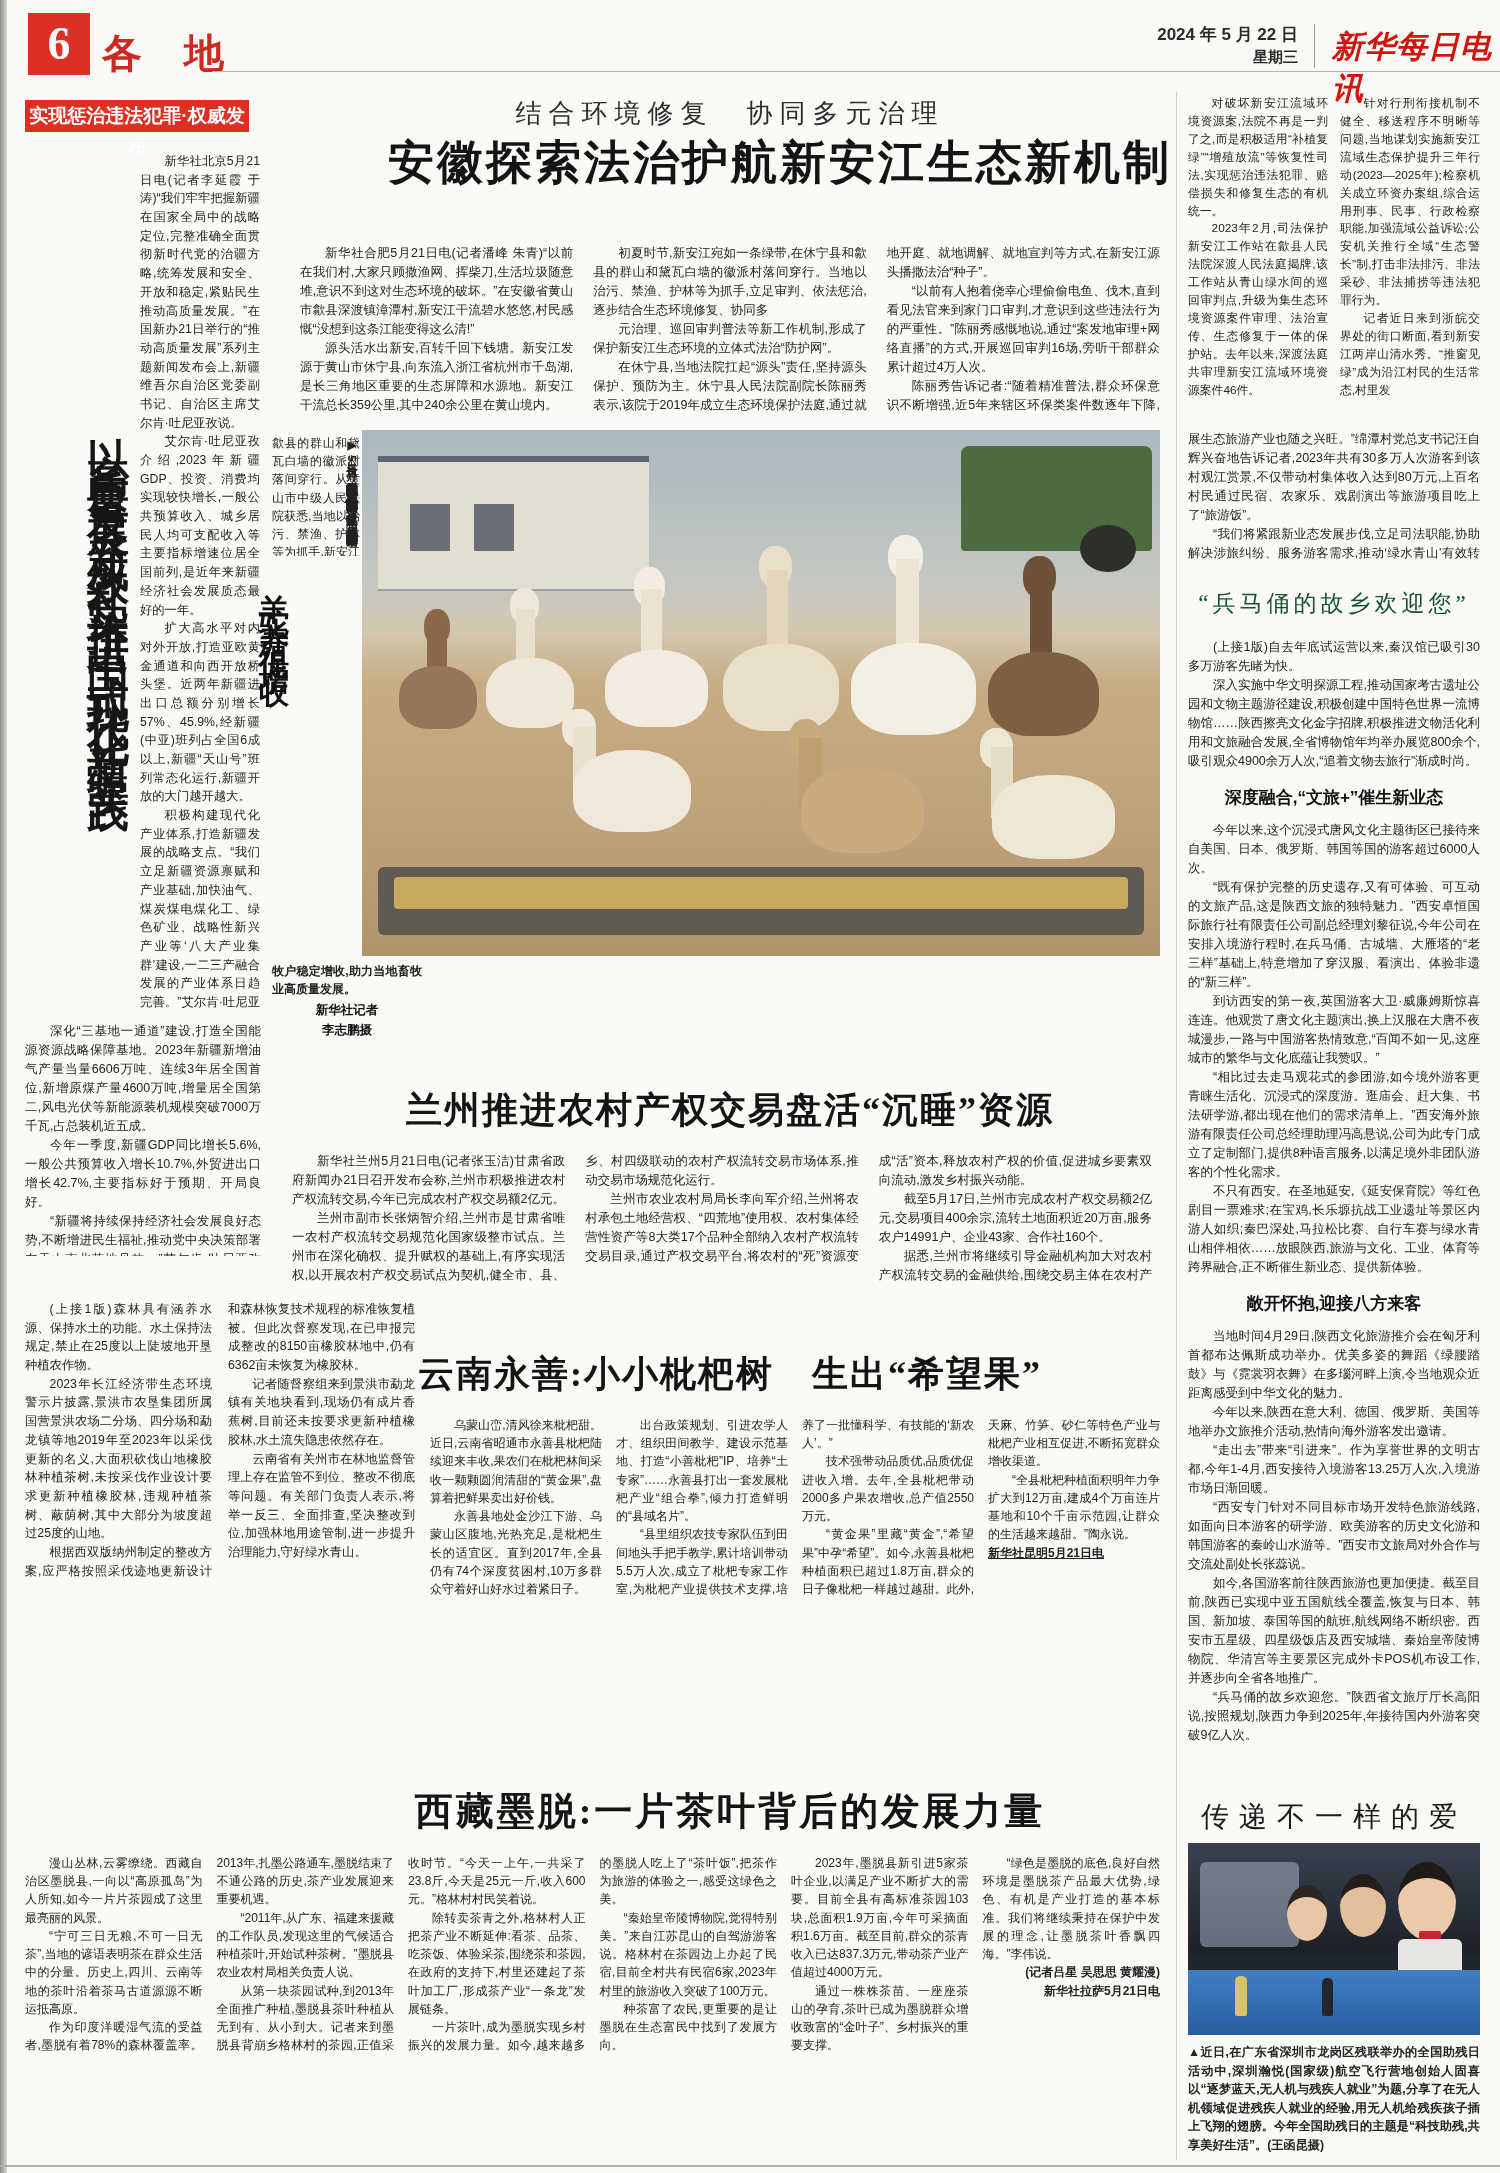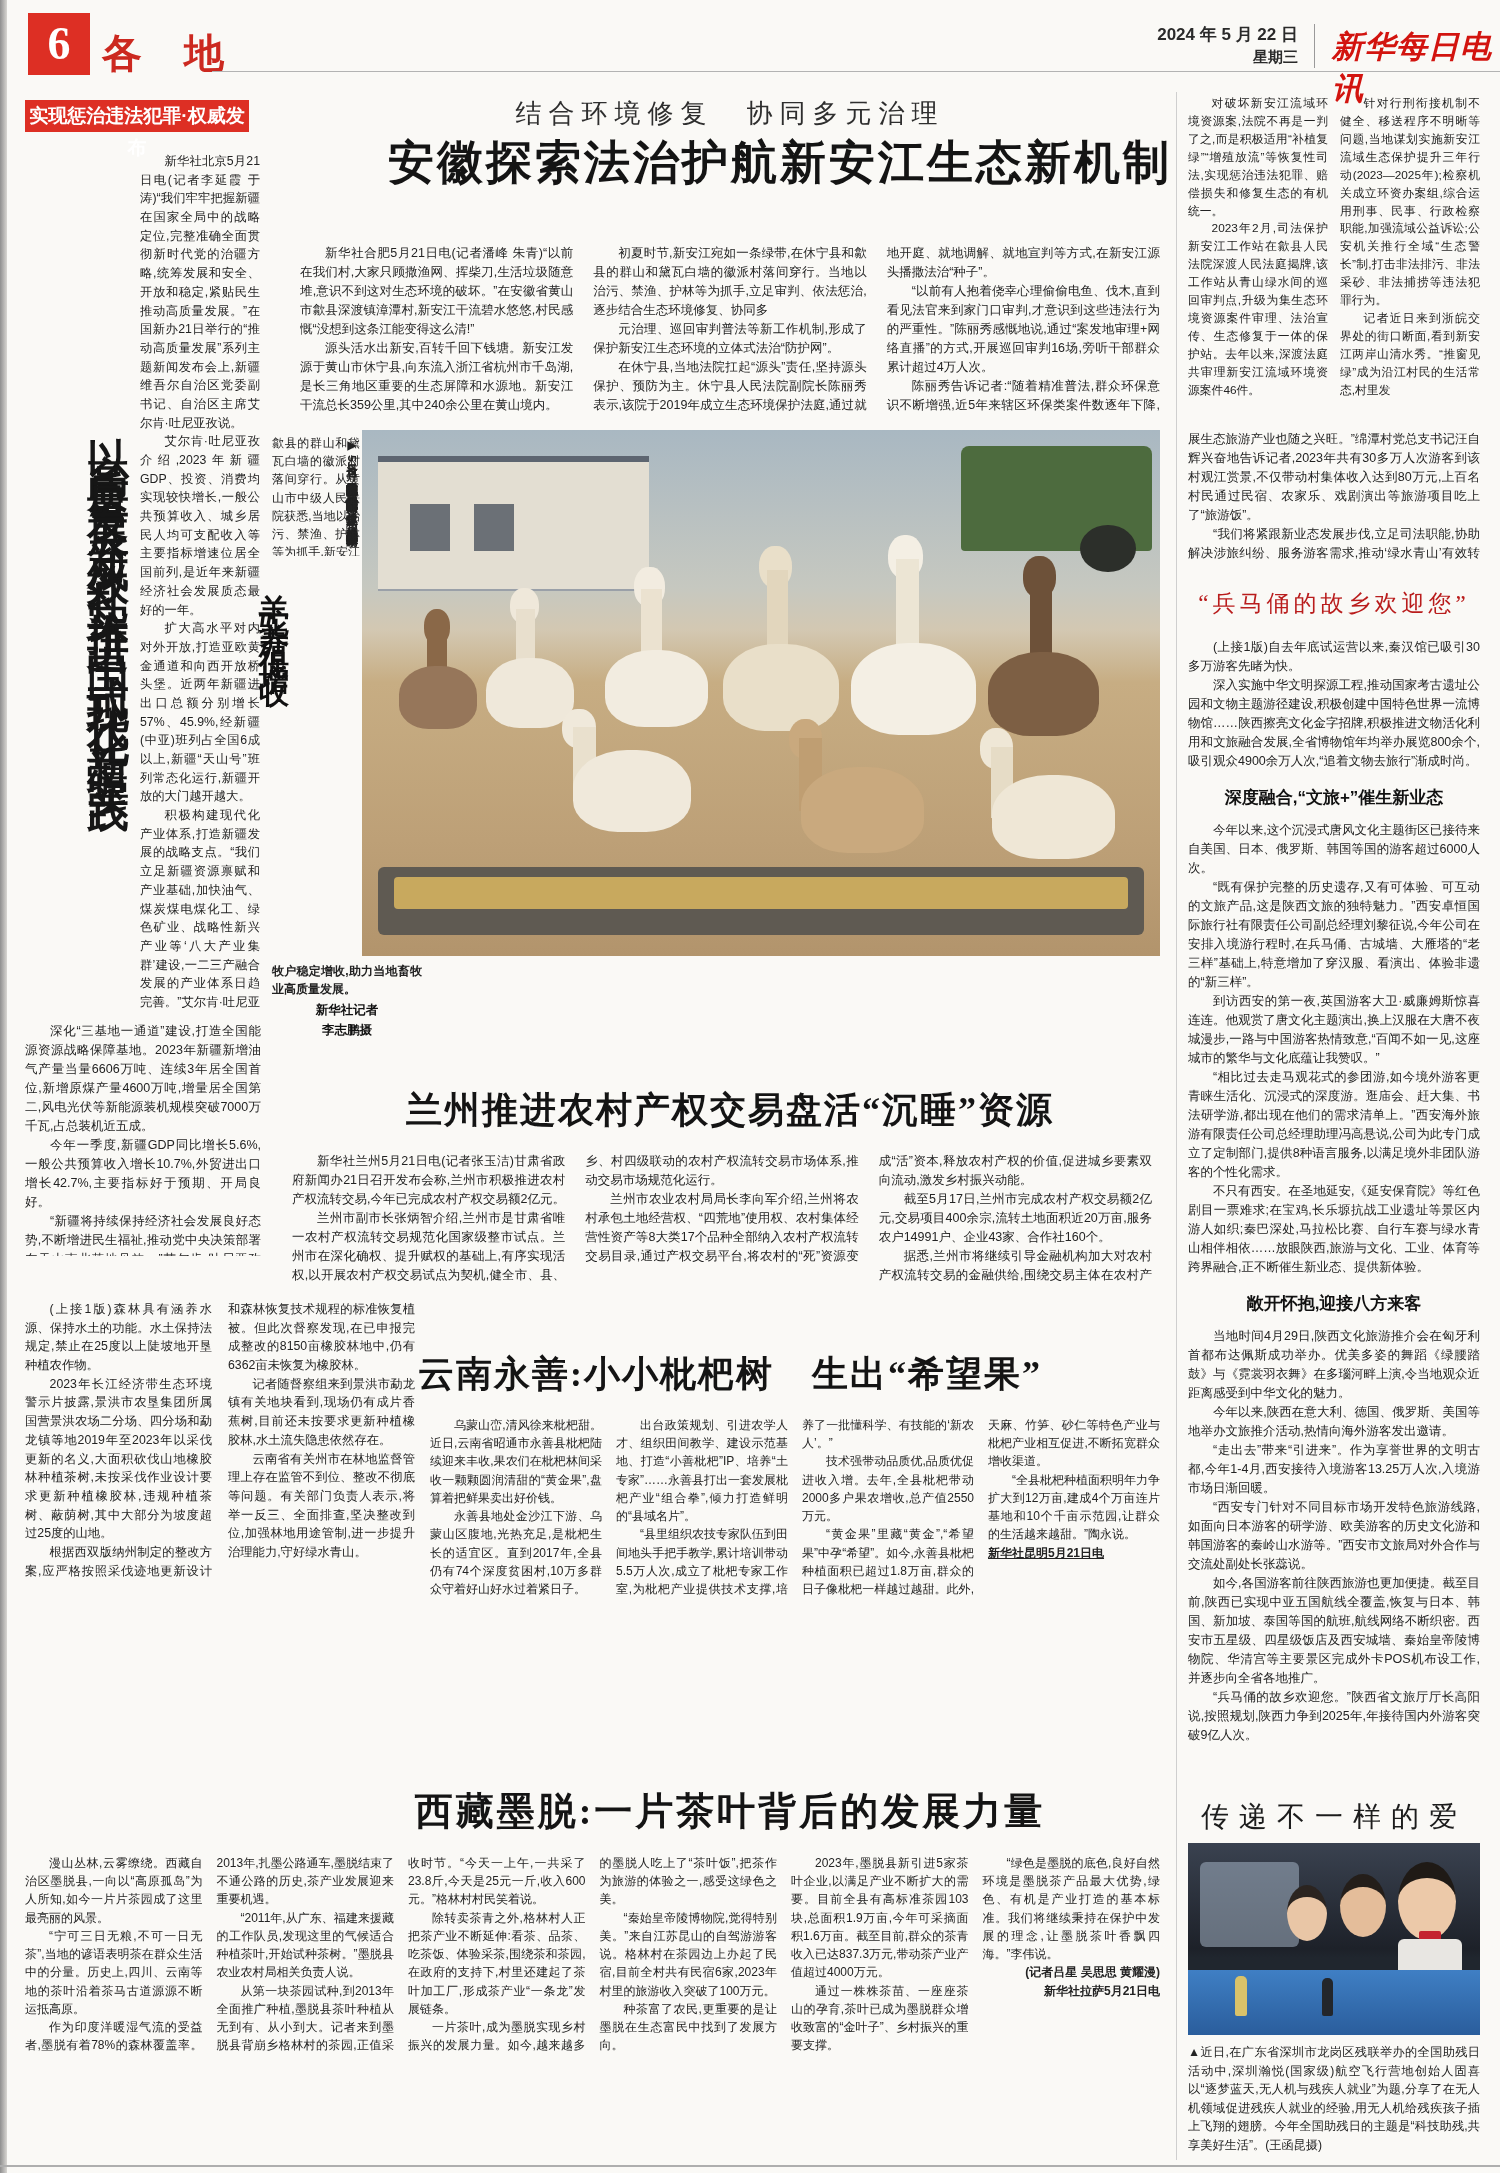--- a/index.html
+++ b/index.html
@@ -190,21 +190,21 @@
     <p>对破坏新安江流域环境资源案,法院不再是一判了之,而是积极适用“补植复绿”“增殖放流”等恢复性司法,实现惩治违法犯罪、赔偿损失和修复生态的有机统一。</p>
     <p>2023年2月,司法保护新安江工作站在歙县人民法院深渡人民法庭揭牌,该工作站从青山绿水间的巡回审判点,升级为集生态环境资源案件审理、法治宣传、生态修复于一体的保护站。去年以来,深渡法庭共审理新安江流域环境资源案件46件。</p>
     <p>针对行刑衔接机制不健全、移送程序不明晰等问题,当地谋划实施新安江流域生态保护提升三年行动(2023—2025年);检察机关成立环资办案组,综合运用刑事、民事、行政检察职能,加强流域公益诉讼;公安机关推行全域“生态警长”制,打击非法排污、非法采砂、非法捕捞等违法犯罪行为。</p>
     <p>记者近日来到浙皖交界处的街口断面,看到新安江两岸山清水秀。“推窗见绿”成为沿江村民的生活常态,村里发</p>
   </div>
 <div class="abs bt nf" style="left:1188px;top:430px;width:292px;height:132px;">
     <p>展生态旅游产业也随之兴旺。”绵潭村党总支书记汪自辉兴奋地告诉记者,2023年共有30多万人次游客到该村观江赏景,不仅带动村集体收入达到80万元,上百名村民通过民宿、农家乐、戏剧演出等旅游项目吃上了“旅游饭”。</p>
     <p>“我们将紧跟新业态发展步伐,立足司法职能,协助解决涉旅纠纷、服务游客需求,推动‘绿水青山’有效转化为‘金山银山’。”汪朝亮说。</p>
   </div>
 
-<div class="abs serif headline" style="left:1188px;top:588px;width:292px;font-size:23px;letter-spacing:4px;color:#b91c1c;">“兵马俑的故乡欢迎您”</div>
+<div class="abs serif headline" style="left:1188px;top:588px;width:292px;font-size:23px;letter-spacing:4px;color:#14532d;">“兵马俑的故乡欢迎您”</div>
 <div class="abs bt" style="left:1188px;top:638px;width:292px;height:1148px;">
   <div>
       <p>(上接1版)自去年底试运营以来,秦汉馆已吸引30多万游客先睹为快。</p>
       <p>深入实施中华文明探源工程,推动国家考古遗址公园和文物主题游径建设,积极创建中国特色世界一流博物馆……陕西擦亮文化金字招牌,积极推进文物活化利用和文旅融合发展,全省博物馆年均举办展览800余个,吸引观众4900余万人次,“追着文物去旅行”渐成时尚。</p>
     </div>
   <div class="subhead">深度融合,“文旅+”催生新业态</div>
   <div>
       <p>今年以来,这个沉浸式唐风文化主题街区已接待来自美国、日本、俄罗斯、韩国等国的游客超过6000人次。</p>
       <p>“既有保护完整的历史遗存,又有可体验、可互动的文旅产品,这是陕西文旅的独特魅力。”西安卓恒国际旅行社有限责任公司副总经理刘黎征说,今年公司在安排入境游行程时,在兵马俑、古城墙、大雁塔的“老三样”基础上,特意增加了穿汉服、看演出、体验非遗的“新三样”。</p>
       <p>到访西安的第一夜,英国游客大卫·威廉姆斯惊喜连连。他观赏了唐文化主题演出,换上汉服在大唐不夜城漫步,一路与中国游客热情致意,“百闻不如一见,这座城市的繁华与文化底蕴让我赞叹。”</p>
@@ -228,15 +228,15 @@
   <div class="abs" style="left:4%;top:10%;width:34%;height:44%;background:#aebdd0;opacity:.5;border-radius:6px;"></div>
   <div class="abs" style="left:34%;top:22%;width:40px;height:44px;background:#e9c6a6;border-radius:50%;border-top:12px solid #2b2420;"></div>
   <div class="abs" style="left:52%;top:16%;width:46px;height:50px;background:#e4bd9a;border-radius:50%;border-top:13px solid #241e1a;"></div>
   <div class="abs" style="left:72%;top:10%;width:58px;height:62px;background:#ecc9a9;border-radius:50%;border-top:16px solid #1f1a16;"></div>
   <div class="abs" style="left:79%;top:46%;width:22px;height:10px;background:#c42430;border-radius:2px;"></div>
   <div class="abs" style="left:72%;top:50%;width:64px;height:18%;background:#e8e6e2;border-radius:6px 6px 0 0;"></div>
   <div class="abs" style="left:0;bottom:0;width:100%;height:34%;background:linear-gradient(to bottom,#3f7fc4,#2a5d9c);"></div>
   <div class="abs" style="left:16%;bottom:10%;width:12px;height:40px;background:#d9c26a;border-radius:5px 5px 2px 2px;"></div>
   <div class="abs" style="left:46%;bottom:10%;width:11px;height:38px;background:#23262b;border-radius:5px 5px 2px 2px;"></div>
 </div>
-<div class="abs bt nf" style="left:1188px;top:2043px;width:292px;height:118px;font-size:12.2px;font-weight:400;">
+<div class="abs bt nf" style="left:1188px;top:2043px;width:292px;height:118px;font-size:12.2px;font-weight:700;">
     <p>▲近日,在广东省深圳市龙岗区残联举办的全国助残日活动中,深圳瀚悦(国家级)航空飞行营地创始人固喜以“逐梦蓝天,无人机与残疾人就业”为题,分享了在无人机领域促进残疾人就业的经验,用无人机给残疾孩子插上飞翔的翅膀。今年全国助残日的主题是“科技助残,共享美好生活”。(王函昆摄)</p>
   </div>
 
 </body></html>

